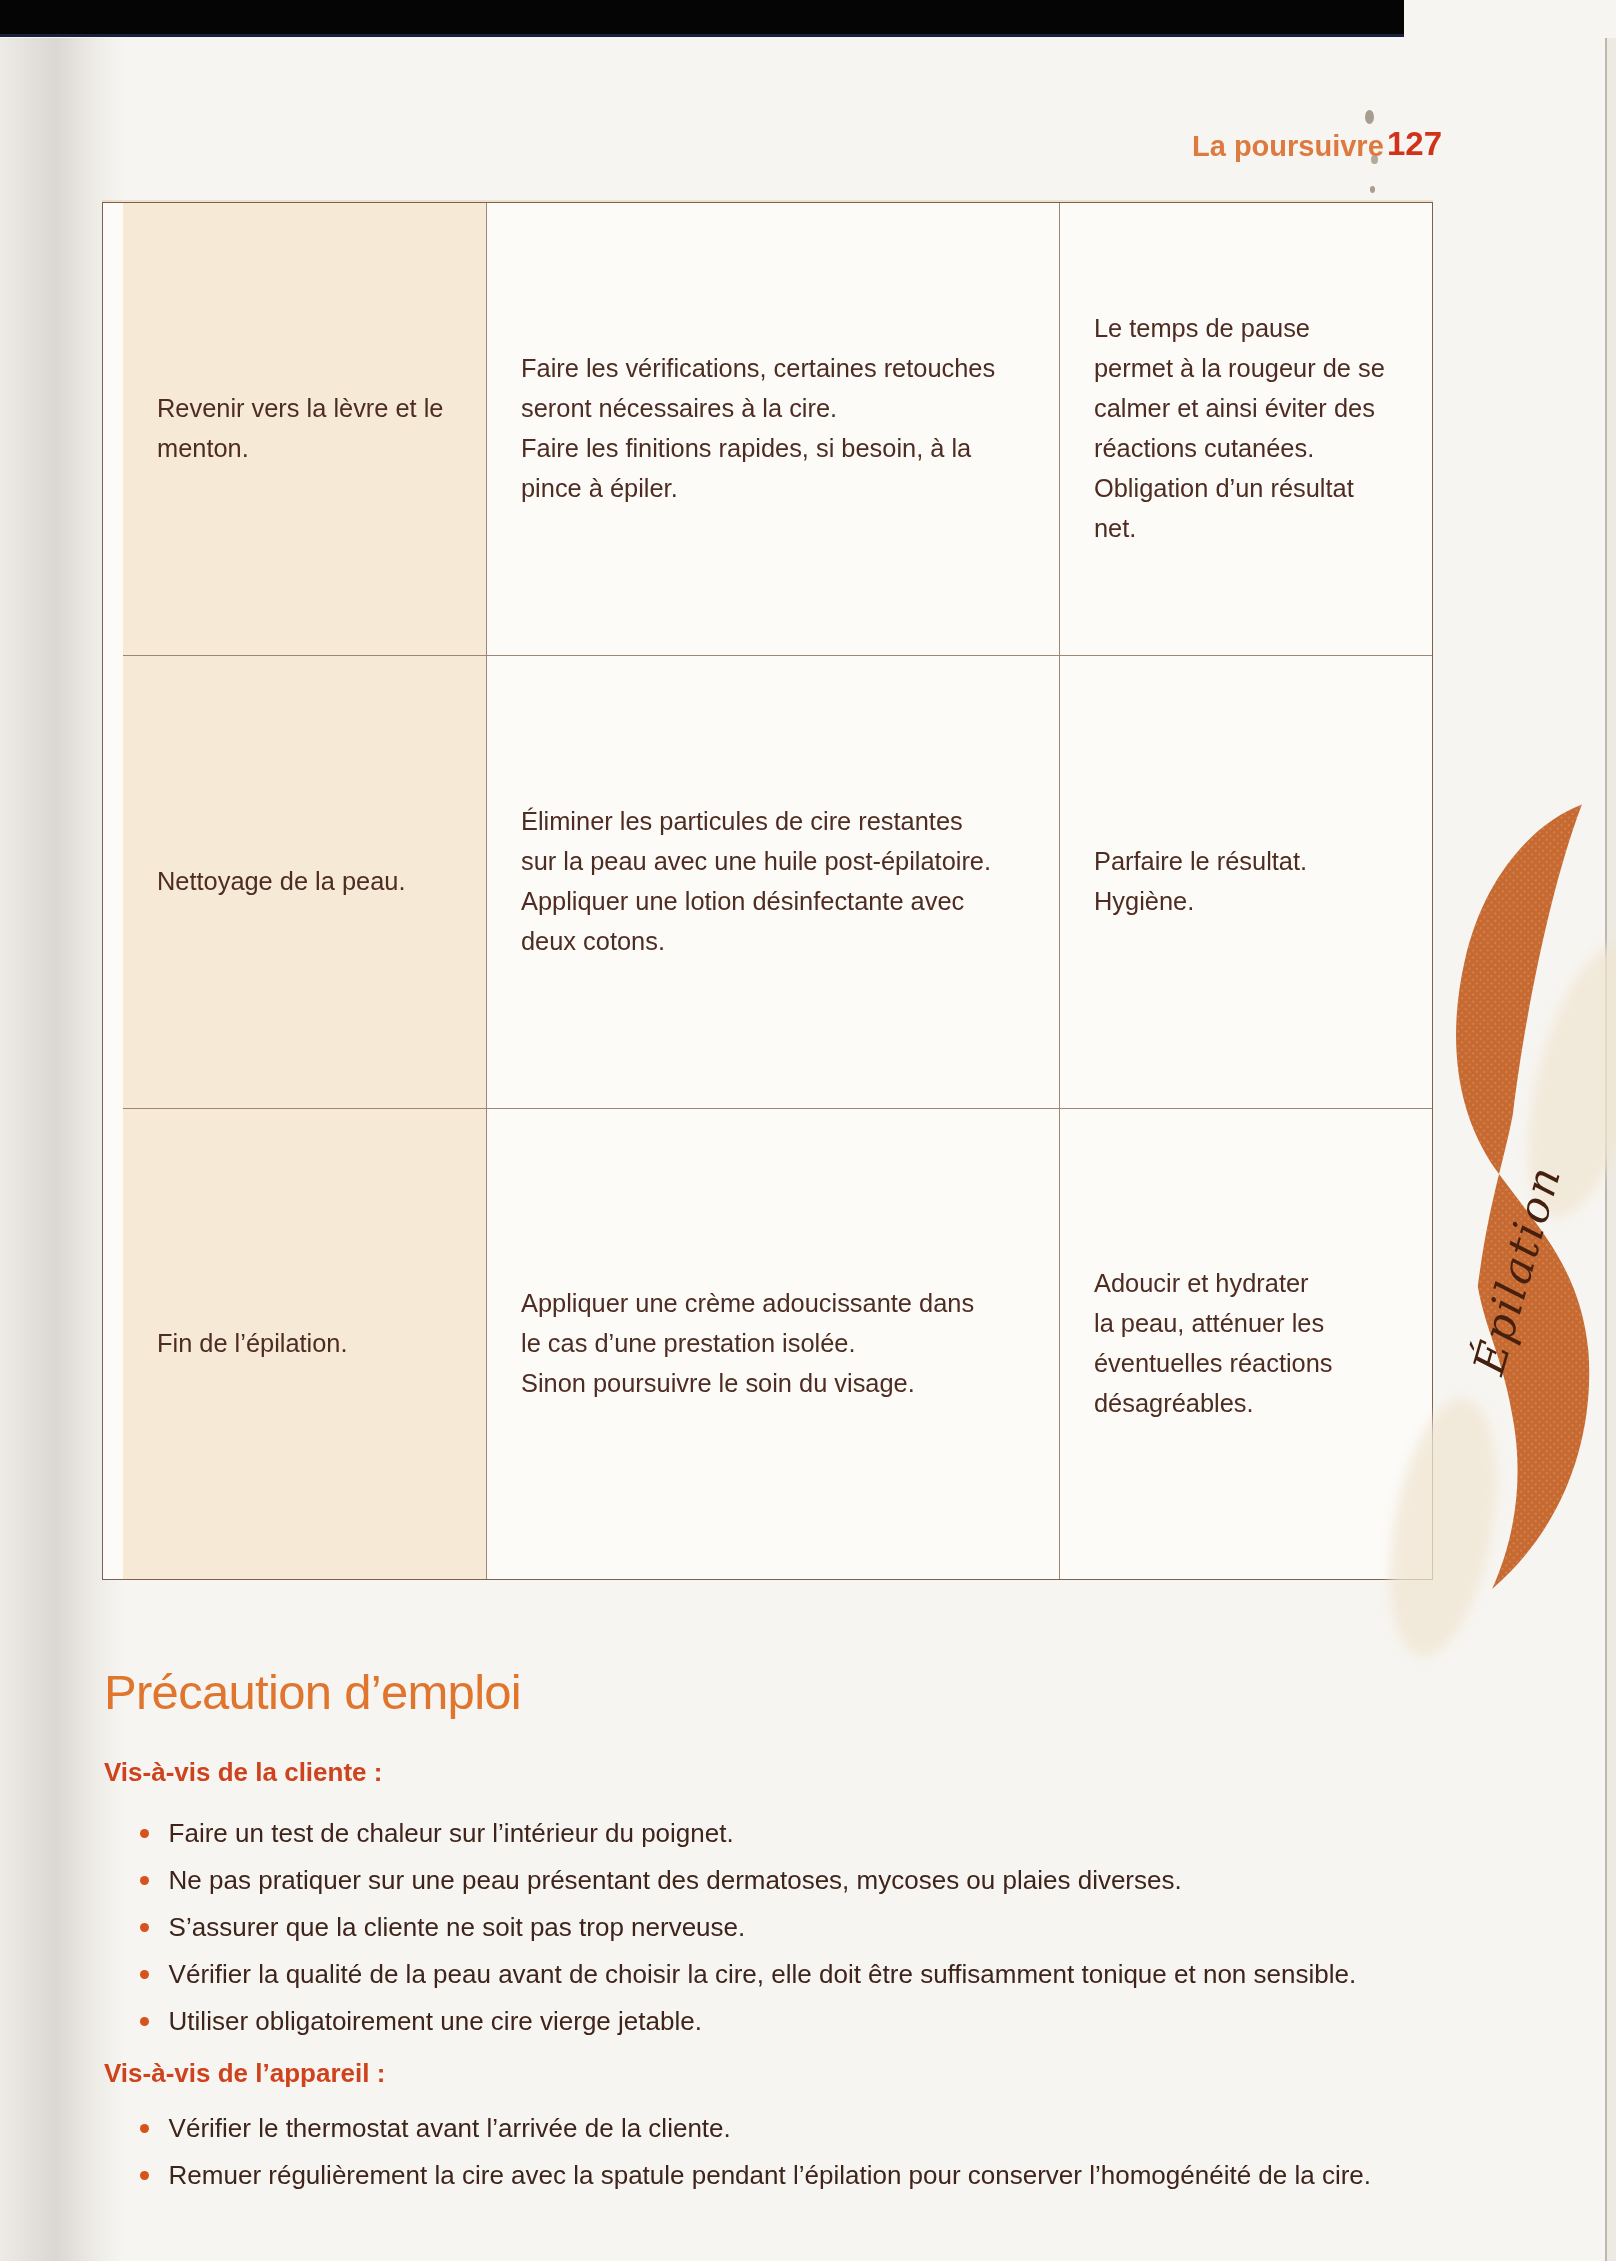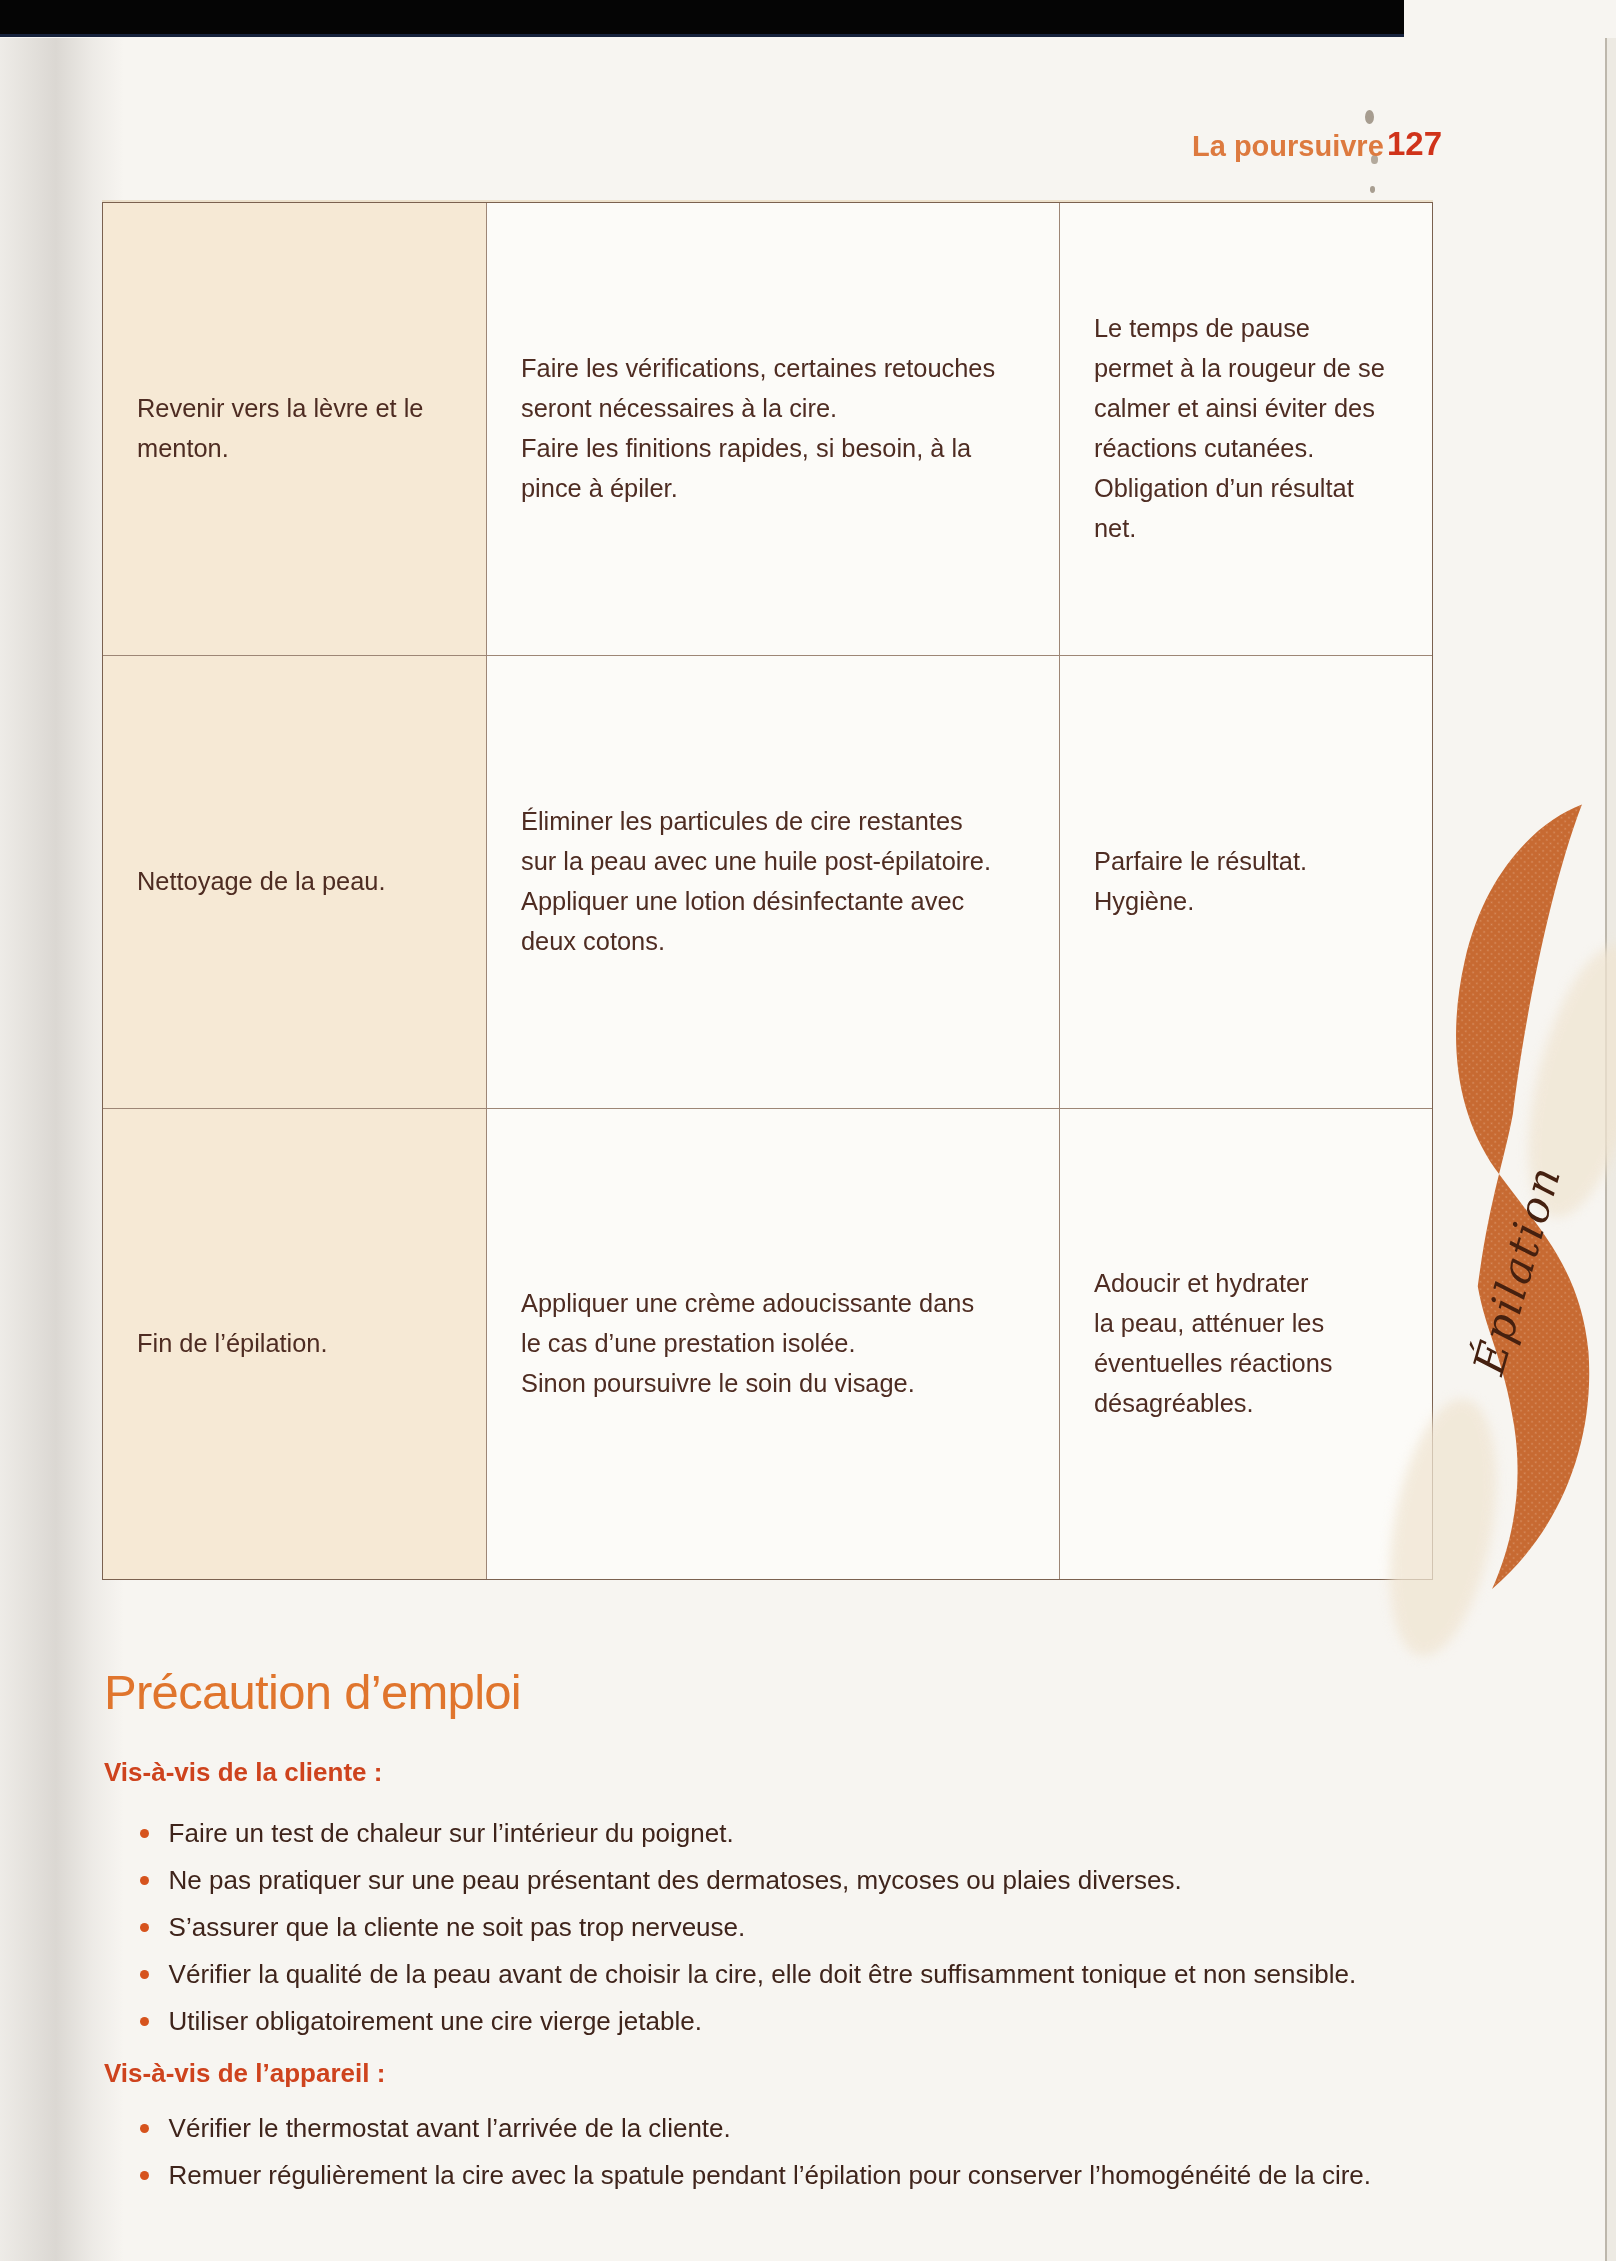--- a/index.html
+++ b/index.html
@@ -47,21 +47,21 @@
   }
   .cell{
     display:flex;align-items:center;
     padding-left:34px;padding-right:22px;box-sizing:border-box;
     font-size:25.4px;line-height:1.57;color:#4e2c22;
     white-space:pre-line;
     border-right:0.7px solid #9d8676;border-bottom:0.7px solid #9d8676;
   }
   .cell:nth-child(3n){border-right:none;}
   .cell:nth-child(n+7){border-bottom:none;}
-  .cell:nth-child(3n+1){background:#f6e9d5;}
+  .cell:nth-child(3n+1){background:#f6e9d5;margin-left:20px;}
   
   .prec-title{
     position:absolute;left:104px;top:1664px;
     font-size:49px;font-weight:normal;color:#e0752d;letter-spacing:-0.7px;
   }
   .group-heading{
     position:absolute;left:104px;
     font-size:26px;font-weight:bold;color:#ce431d;text-align:right;
   }
   .gh-1{top:1757px;}

